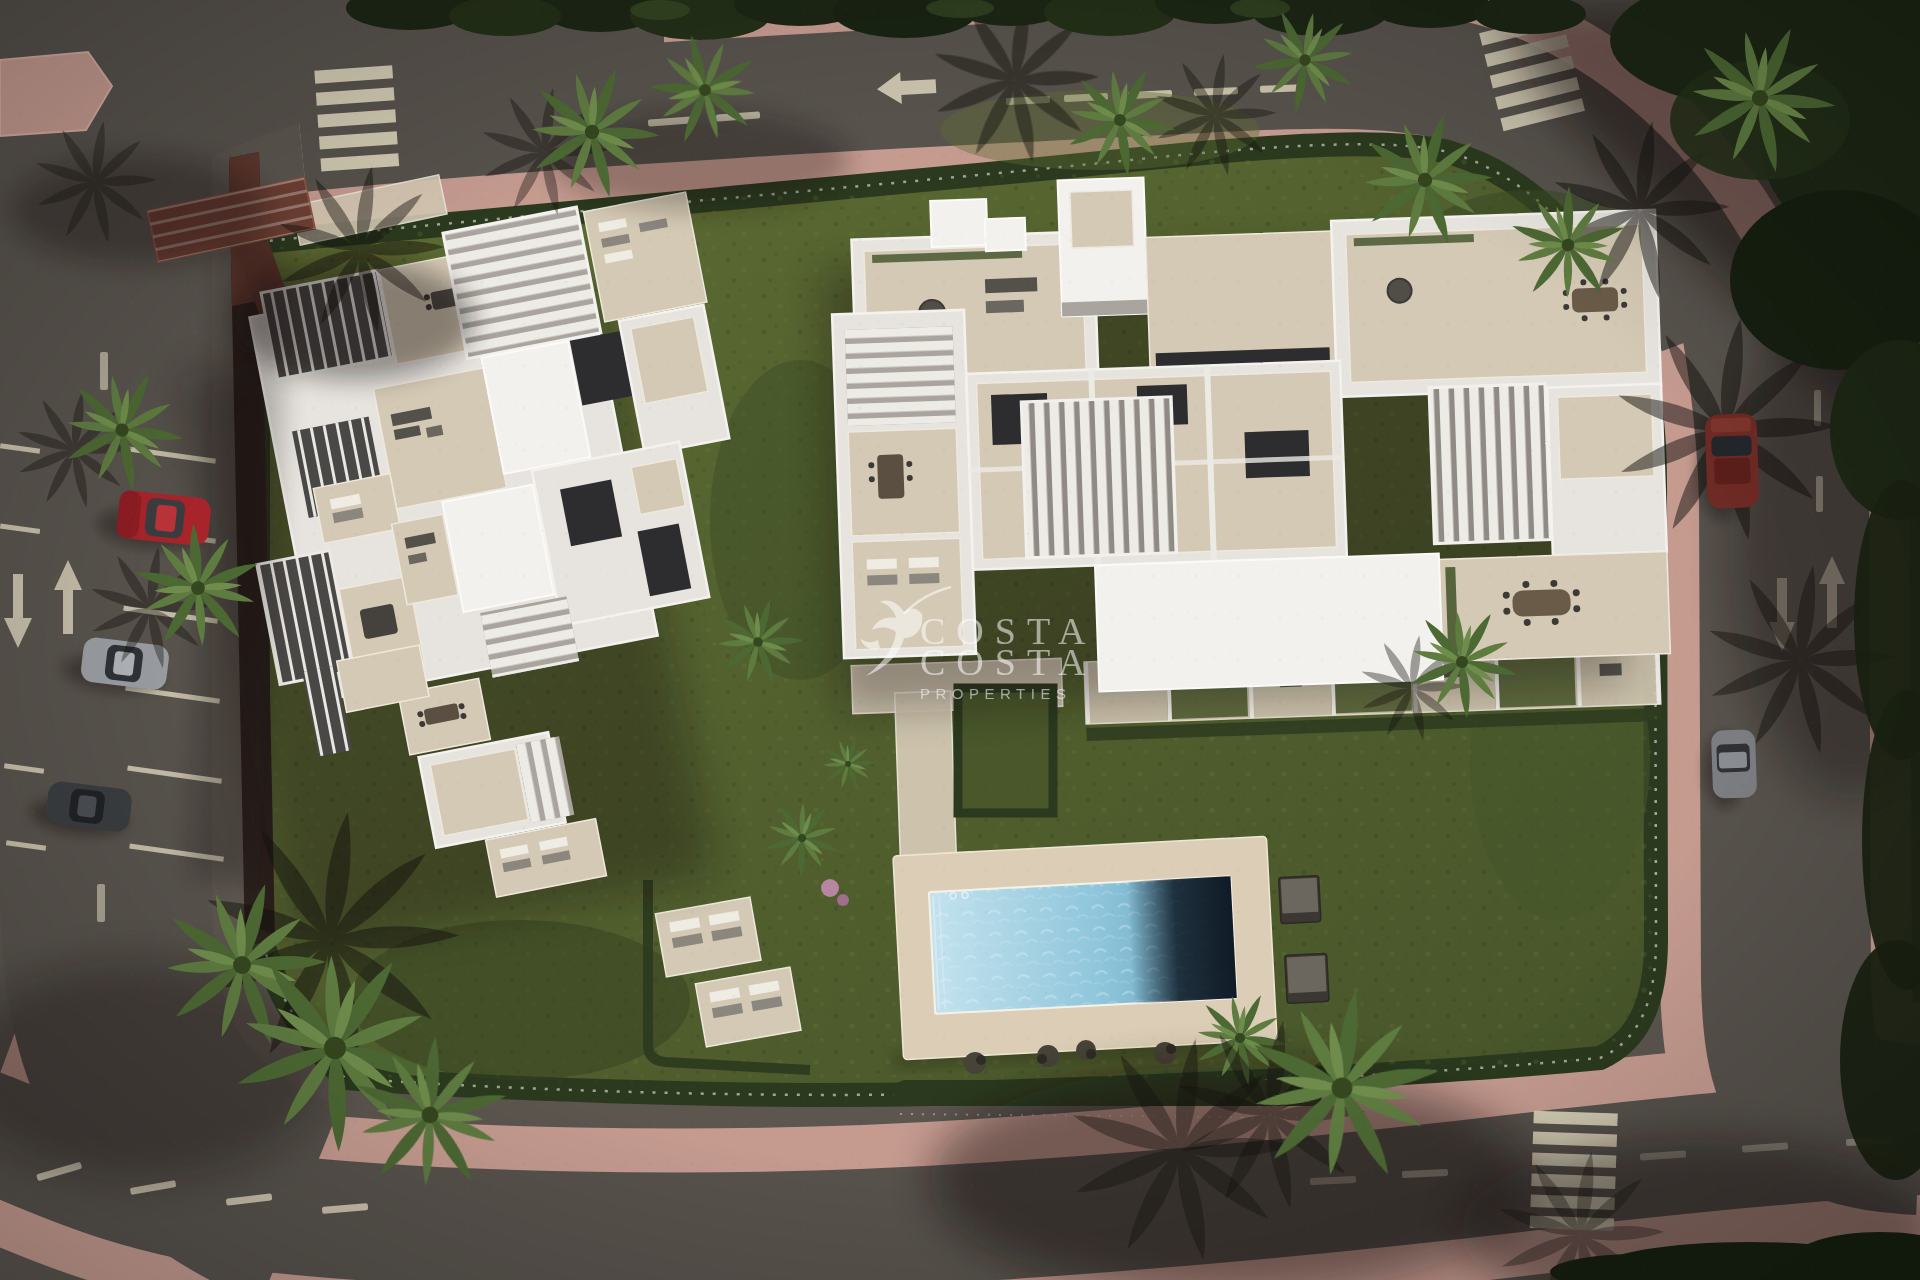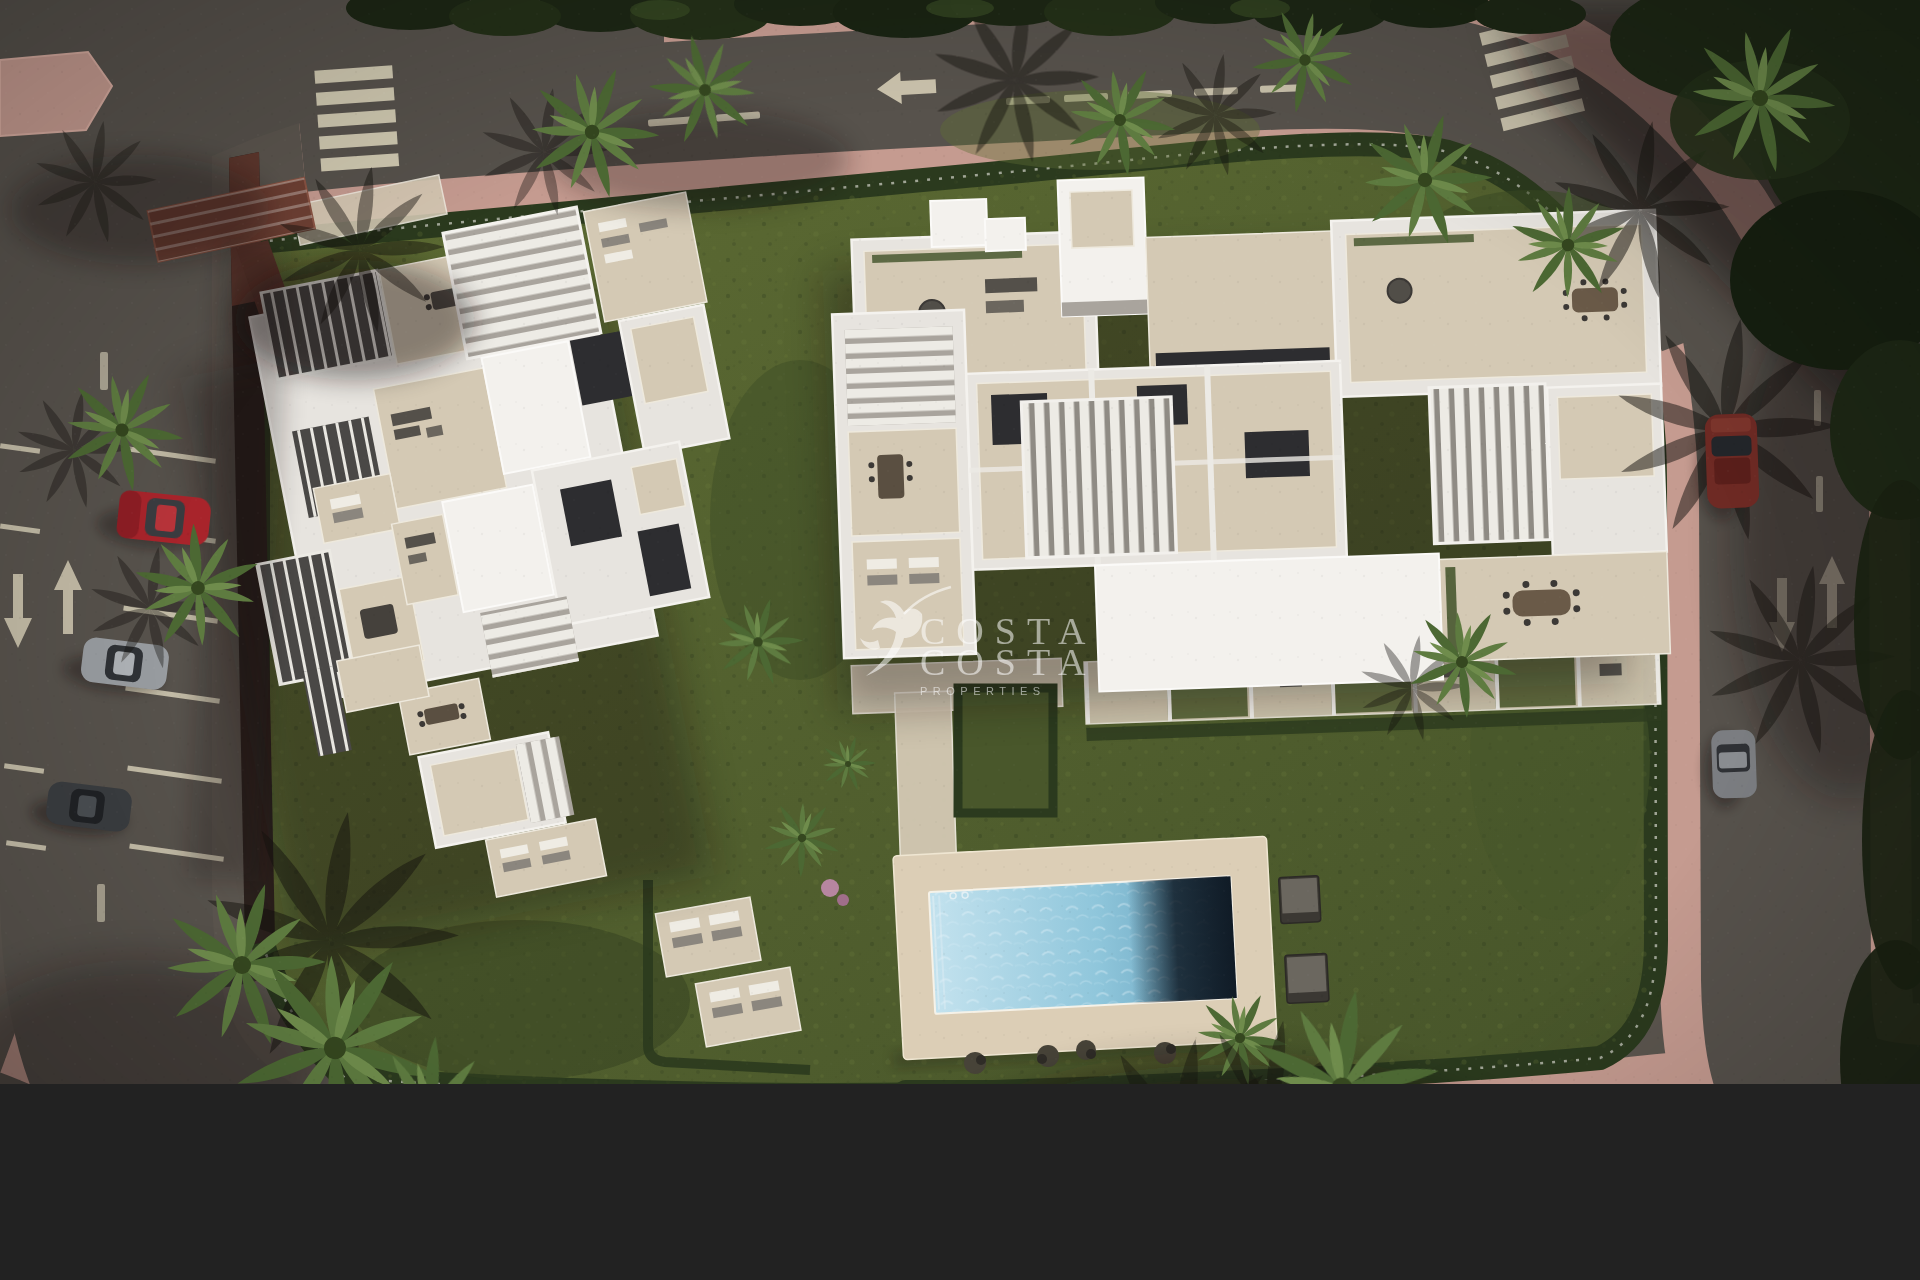--- a/index.html
+++ b/index.html
@@ -1,16 +1,16 @@
 <!DOCTYPE html>
 <html style="--c-asphalt: #57524c; --c-sidewalk: #c59b90; --c-grass: #55632f; --c-hedge: #2b3a1e; --c-building-white: #e7e4df; --c-building-bright: #f3f1ed; --c-terrace-beige: #d4c9b4; --c-pool-water: #8fc6db; --c-pool-deep: #101b26; --c-road-marking: #ded6bd; --c-car-red: #a8242b; --c-car-silver: #989ca0; --c-car-dark: #3a3d40; --c-car-maroon: #6e2a24; --c-watermark-white: rgba(255,255,255,0.55);"><head>
 <meta charset="utf-8">
 <style>
   html,body{margin:0;padding:0;background:#222;}
-  .stage{position:relative;width:1920px;height:1084px;overflow:hidden;background:#3b82f6;
+  .stage{position:relative;width:1920px;height:1280px;overflow:hidden;background:#3b82f6;
          font-family:"Liberation Sans",sans-serif;}
   .scene{position:absolute;inset:0;}
   
   .f-asphalt{fill:var(--c-asphalt,#57524c)}
   .s-asphalt{stroke:var(--c-asphalt,#57524c)}
   .s-pink{stroke:var(--c-sidewalk,#c59b90)}
   .f-pink{fill:var(--c-sidewalk,#c59b90)}
   .f-hedge{fill:var(--c-hedge,#2b3a1e)}
   .s-hedge{stroke:var(--c-hedge,#2b3a1e)}
   .f-wall{fill:var(--c-building-white,#e7e4df);stroke:#f4f2ee;stroke-width:2.5}
@@ -21,21 +21,21 @@
   .f-lbase{fill:#a9a49d}
   .f-mark{fill:var(--c-road-marking,#ded6bd)}
   .f-dark{fill:#14110e}
   
   .watermark{position:absolute;left:858px;top:582px;display:flex;align-items:flex-start;
              color:var(--c-watermark-white,rgba(255,255,255,.55));pointer-events:none;}
   .wm-icon{flex:0 0 auto;margin-top:2px;}
   .wm-text{margin-left:-34px;padding-top:34px;}
   .wm-big{font-family:"Liberation Serif",serif;font-size:38px;line-height:31px;
           letter-spacing:11px;font-weight:400;white-space:nowrap;}
-  .wm-small{font-family:"Liberation Sans",sans-serif;font-size:11px;letter-spacing:5.5px;
+  .wm-small{font-family:"Liberation Sans",sans-serif;font-size:15px;letter-spacing:5.5px;
             margin-top:7px;white-space:nowrap;}
 </style>
 </head>
 <body>
 
 <div class="stage">
 <svg class="scene" viewBox="0 0 1920 1280" width="1920" height="1280" xmlns="http://www.w3.org/2000/svg">
   <defs>
     <pattern id="grain" width="42" height="42" patternUnits="userSpaceOnUse">
       <circle cx="6" cy="9" r="1" fill="#fff" opacity=".05"></circle>

